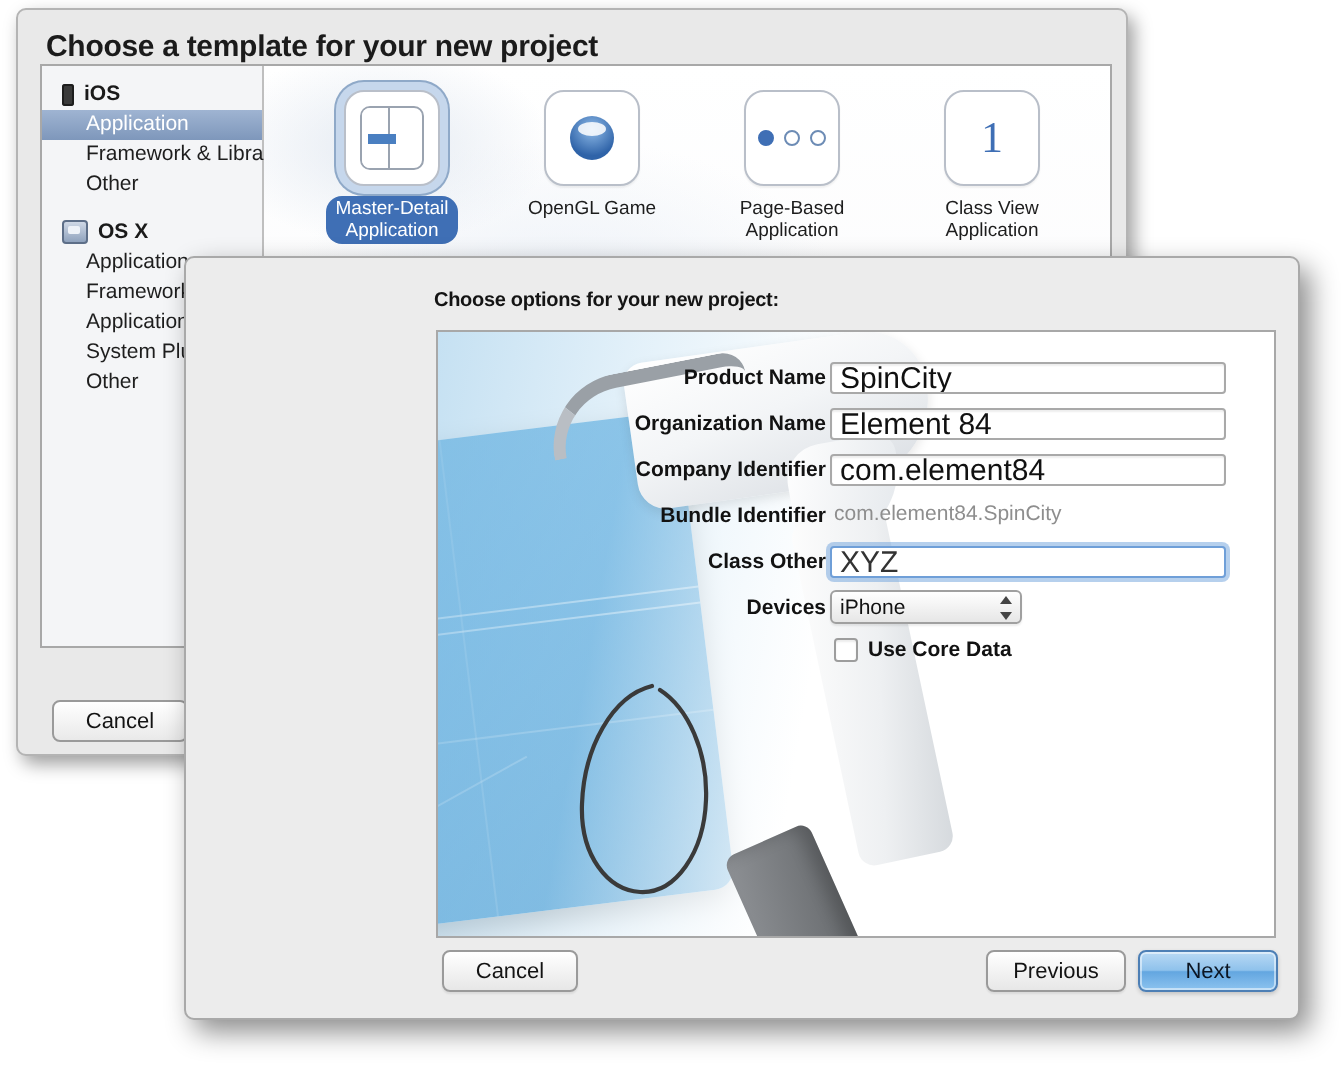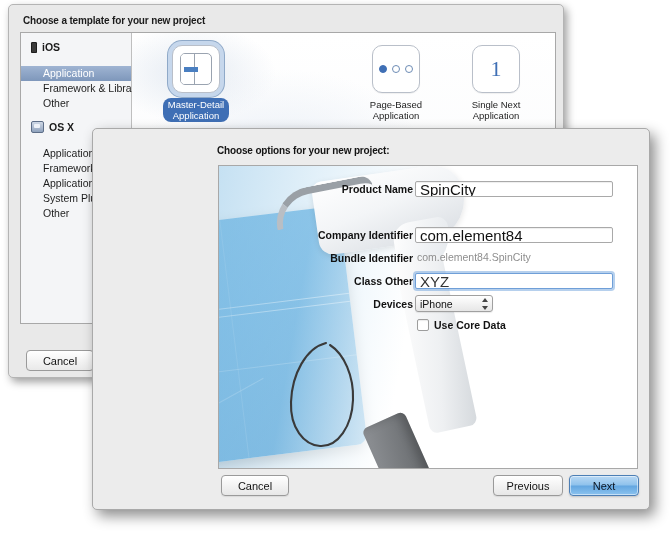--- a/index.html
+++ b/index.html
@@ -15,35 +15,35 @@
   .back-window{
     position:absolute;left:8px;top:4px;width:554px;height:372px;
     background:#e9e9e9;
     border:1px solid #b4b4b4;
     border-radius:5px;
     box-shadow:3px 4px 9px rgba(0,0,0,.38);
     overflow:hidden;
   }
   .back-title{
     position:absolute;left:14px;top:10px;
-    font-size:10px;font-weight:bold;color:#1b1b1b;letter-spacing:-.15px;
+    font-size:15px;font-weight:bold;color:#1b1b1b;letter-spacing:-.15px;
   }
   .back-body{
     position:absolute;left:11px;top:27px;width:534px;height:290px;
     background:#fff;border:1px solid #a8a8a8;overflow:hidden;
   }
   
   .tpl-sidebar{
     position:absolute;left:0;top:0;width:111px;height:100%;
     background:#f4f5f7;border-right:1px solid #bfbfbf;
     box-sizing:border-box;
   }
   .grp-head{
     position:relative;display:flex;align-items:center;gap:5px;
-    padding:2px 0 13px 10px;font-size:10.5px;font-weight:bold;color:#1a1a1a;
+    padding:2px 0 2px 10px;font-size:10.5px;font-weight:bold;color:#1a1a1a;
   }
   .grp-head.first{margin-top:6px;}
   .grp-head.second{margin-top:8px;}
   .ios-glyph{
     width:6px;height:11px;background:#3a3a3a;border-radius:1.5px;
     box-shadow:inset 0 0 0 1px #1d1d1d;flex:0 0 auto;
   }
   .osx-glyph{
     width:11px;height:10px;background:linear-gradient(#cfd8e6,#8fa2bd);
     border:1px solid #5d6e88;border-radius:2px;flex:0 0 auto;position:relative;
@@ -180,21 +180,21 @@
     overflow:hidden;white-space:nowrap;
   }
   .fld.focus{
     border:1px solid #6f9fd8;box-shadow:0 0 0 2px rgba(122,170,222,.55);
     color:#333;
   }
   .static-val{
     position:absolute;left:198px;font-size:10.5px;color:#8e8e8e;line-height:16px;
   }
   .popup{
-    position:absolute;left:196px;width:78px;height:17px;
+    position:absolute;left:196px;width:96px;height:17px;
     background:linear-gradient(#ffffff,#e6e6e6);
     border:1px solid #a0a0a0;border-radius:3px;
     font-size:10.5px;color:#111;line-height:16px;padding:0 4px;
     box-sizing:border-box;box-shadow:0 1px 1px rgba(0,0,0,.08);
   }
   .popup .arrows{
     position:absolute;right:4px;top:2px;width:7px;height:12px;
     display:flex;flex-direction:column;align-items:center;justify-content:space-between;
   }
   .popup .arrows b{display:block;width:0;height:0;border-left:3px solid transparent;border-right:3px solid transparent;}
@@ -259,40 +259,46 @@
 
         <div class="tpl-cell" style="left:18px;top:12px;">
           <div class="tpl-icon sel-ring">
               <span class="g-md"></span>
             </div>
           <div class="tpl-label sel">
             <span>Master-Detail</span><br><span>Application</span>
           </div>
         </div>
 
+        <div class="tpl-cell" style="left:118px;top:12px;">
+          <div class="tpl-icon">
+              <span class="g-gl"></span>
+            </div>
+          <div class="tpl-label">OpenGL Game</div>
+        </div>
 
         <div class="tpl-cell" style="left:218px;top:12px;">
           <div class="tpl-icon">
               <span class="g-pb">
                 <i class="on"></i>
                 <i></i>
                 <i></i>
               </span>
             </div>
           <div class="tpl-label">
             <span>Page-Based</span><br><span>Application</span>
           </div>
         </div>
 
         <div class="tpl-cell" style="left:318px;top:12px;">
           <div class="tpl-icon">
               <span class="g-sv">1</span>
             </div>
           <div class="tpl-label">
-            <span>Single Next</span><br><span>Application</span>
+            <span>Class View</span><br><span>Application</span>
           </div>
         </div>
 
         <div class="tpl-peek" style="left:40px;"></div>
         <div class="tpl-peek" style="left:140px;"></div>
         <div class="tpl-peek" style="left:240px;"></div>
         <div class="tpl-peek" style="left:340px;"></div>
       </div>
     </div>
 
@@ -324,20 +330,24 @@
         </div>
       </div>
 
       <div class="form">
 
         <div class="row" style="top:14px;left:0;right:0;">
           <span class="lbl" style="right:224px;top:0;line-height:18px;">Product Name</span>
           <span class="fld" style="top:1px;">SpinCity</span>
         </div>
 
+        <div class="row" style="top:37px;left:0;right:0;">
+          <span class="lbl" style="right:224px;top:0;line-height:18px;">Organization Name</span>
+          <span class="fld" style="top:1px;">Element 84</span>
+        </div>
 
         <div class="row" style="top:60px;left:0;right:0;">
           <span class="lbl" style="right:224px;top:0;line-height:18px;">Company Identifier</span>
           <span class="fld" style="top:1px;">com.element84</span>
         </div>
 
         <div class="row" style="top:83px;left:0;right:0;">
           <span class="lbl" style="right:224px;top:0;line-height:18px;">Bundle Identifier</span>
           <span class="static-val" style="top:0;">com.element84.SpinCity</span>
         </div>

